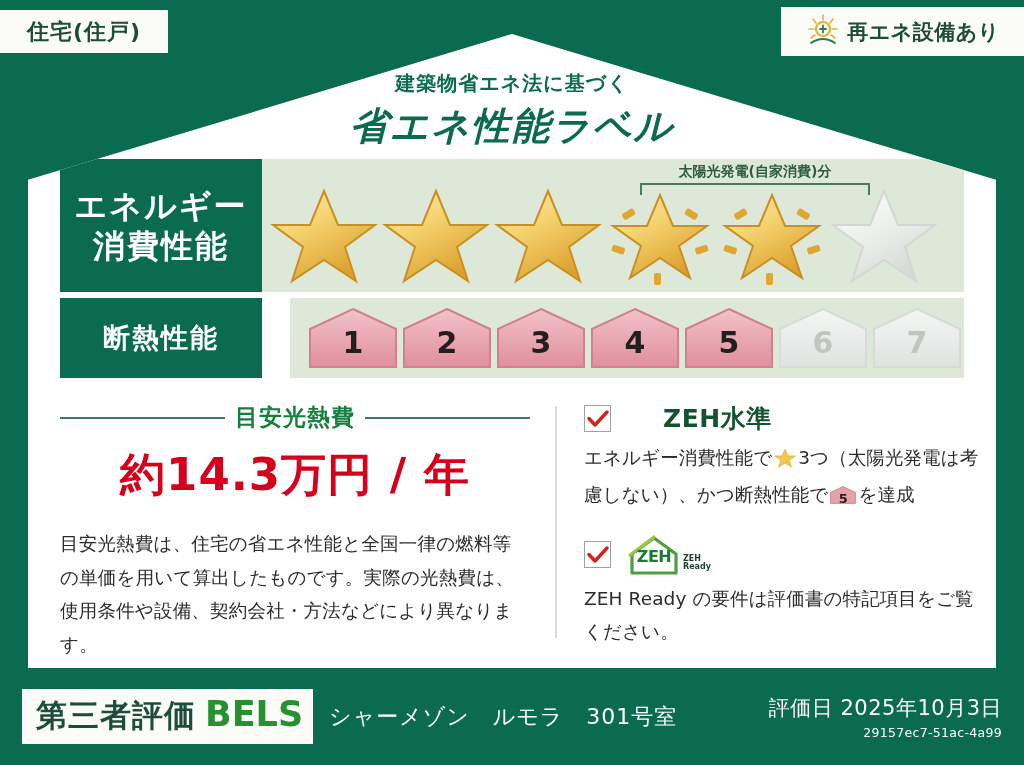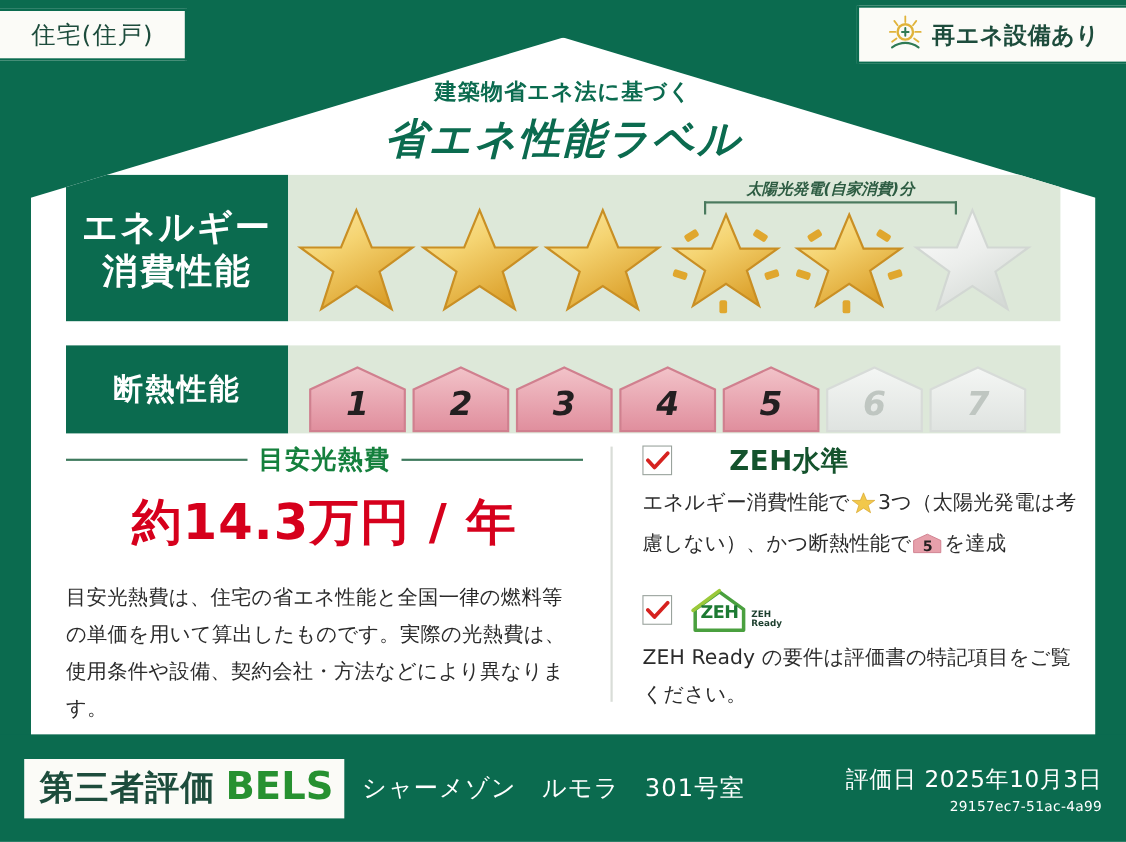--- a/index.html
+++ b/index.html
@@ -21,21 +21,21 @@
     background: #fbfbf7;
     display: flex; align-items: center; justify-content: center;
     z-index: 30;
   }
   #tag-housing {
     left: 0; top: 8px; width: 170px; height: 47px;
     border: 2px solid #0b6b4f;
     border-left: none;
   }
   #tag-housing .t {
-    color: #1d4c3c; font-weight: normal; font-size: 22px; letter-spacing: 1px;
+    color: #1d4c3c; font-weight: bold; font-size: 22px; letter-spacing: 1px;
   }
   #tag-renew {
     right: 0; top: 5px; width: 245px; height: 53px;
     border: 2px solid #0b6b4f; border-right: none;
     gap: 6px;
   }
   #tag-renew .t {
     color: #1d4c3c; font-weight: bold; font-size: 21px; letter-spacing: 0.5px;
   }
 
@@ -69,31 +69,30 @@
   }
   .perf-label {
     background: #0b6b4f; color: #ffffff;
     display: flex; flex-direction: column;
     align-items: center; justify-content: center;
     font-weight: bold; letter-spacing: 2px;
     flex: 0 0 auto;
   }
   .perf-body {
     background: #dde8d9;
-    display: flex; 
+    display: flex; align-items: center;
     position: relative;
     flex: 1 1 auto;
-    font-style: italic;
   }
 
   #row-energy { top: 125px; width: 904px; height: 133px; }
   #row-energy .perf-label { width: 202px; height: 133px; font-size: 32px; line-height: 1.25; }
   #row-energy .perf-body { height: 133px; }
 
-  #row-insul { top: 280px; width: 904px; height: 80px; }
+  #row-insul { top: 264px; width: 904px; height: 80px; gap: 28px; }
   #row-insul .perf-label { width: 202px; height: 80px; font-size: 27px; }
   #row-insul .perf-body { height: 80px; }
 
   
   #stars {
     display: flex; align-items: center; gap: 4px;
     margin-left: 8px; margin-top: 14px;
   }
   .star-wrap { position: relative; width: 108px; height: 104px; }
   .star-wrap svg { position: absolute; left: 0; top: 0; }

